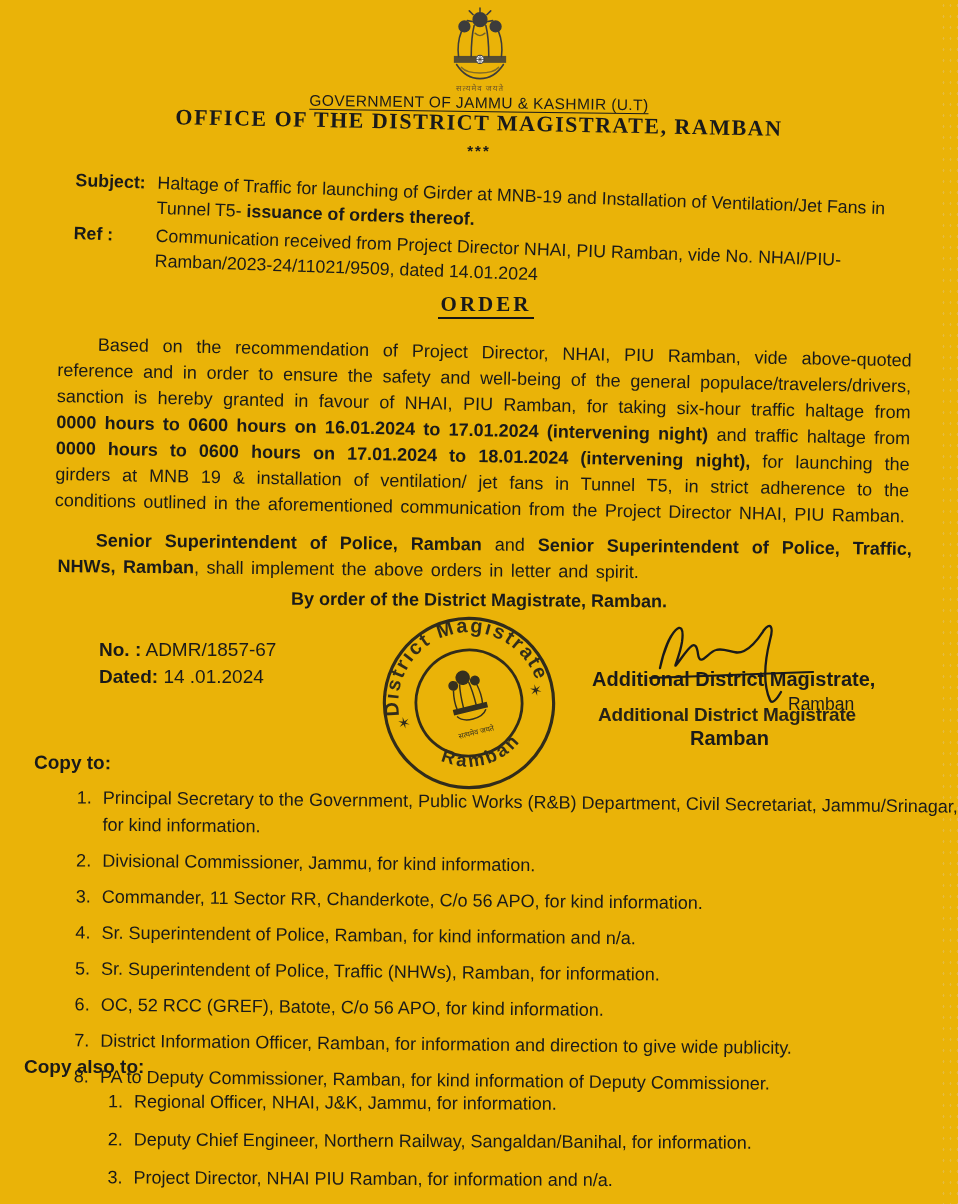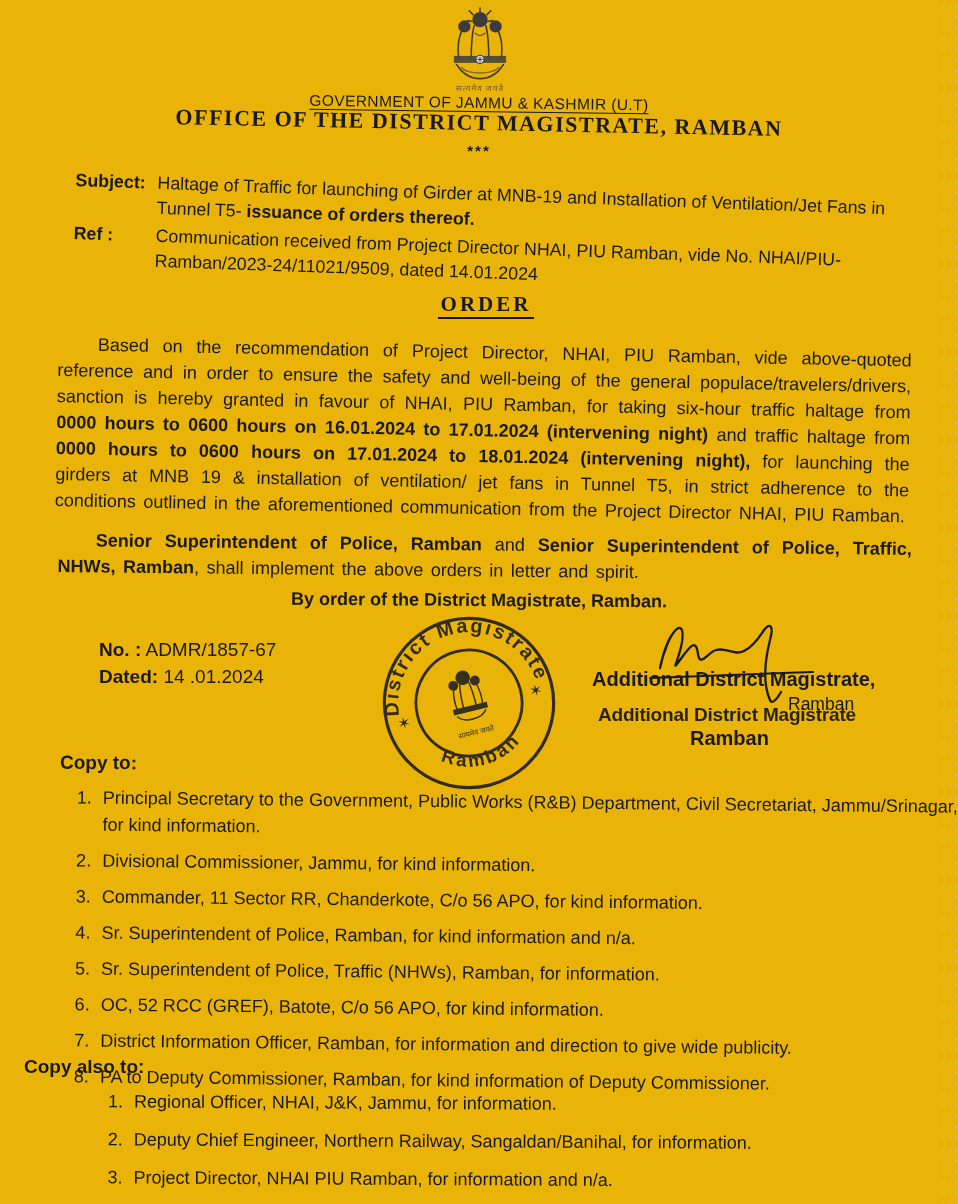--- a/index.html
+++ b/index.html
@@ -54,21 +54,21 @@
   
   .sig-svg{left:642px;top:600px;width:180px;height:120px;}
   .sig-line1{left:592px;top:668px;font-weight:bold;font-size:20px;}
   .sig-ramban1{left:788px;top:694px;font-size:17.5px;}
   .sig-stamp1{left:598px;top:704px;font-weight:bold;font-size:19px;
     letter-spacing:-.2px;opacity:.94;}
   .sig-stamp2{left:690px;top:727px;font-weight:bold;font-size:20px;}
 
   
   .copy-label{font-weight:bold;font-size:19px;}
-  .copy-to-label{left:60px;top:752px;transform:rotate(.3deg);}
+  .copy-to-label{left:34px;top:752px;transform:rotate(.3deg);}
   .copy-list{left:40px;margin:0;width:880px;font-size:18px;line-height:27px;
     transform-origin:0 0;}
   .copy-to-list{top:784px;padding-left:57px;transform:rotate(.6deg);}
   .copy-also-label{left:24px;top:1056px;}
   .copy-also-list{top:1088px;padding-left:88px;transform:rotate(.3deg);}
   .copy-list li{margin-bottom:9px;padding-left:6px;}
   .copy-also-list li{margin-bottom:11px;}
 
   .edge-noise{right:0;top:0;width:18px;height:1204px;opacity:.30;
     background-image:radial-gradient(#d9cfc2 .8px, transparent 1.1px);

